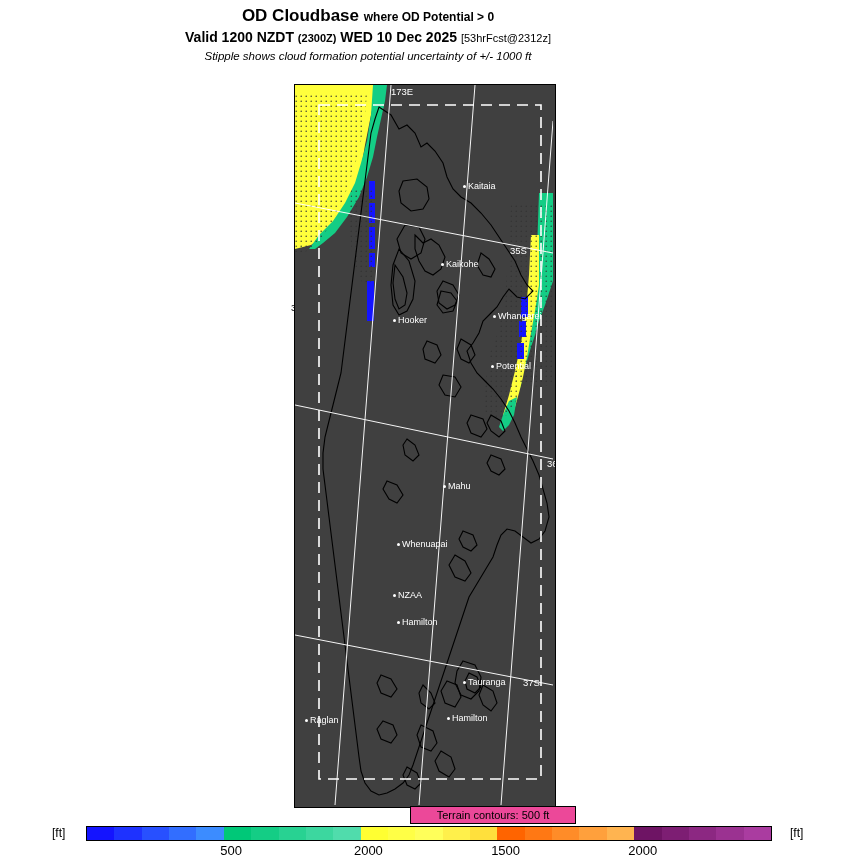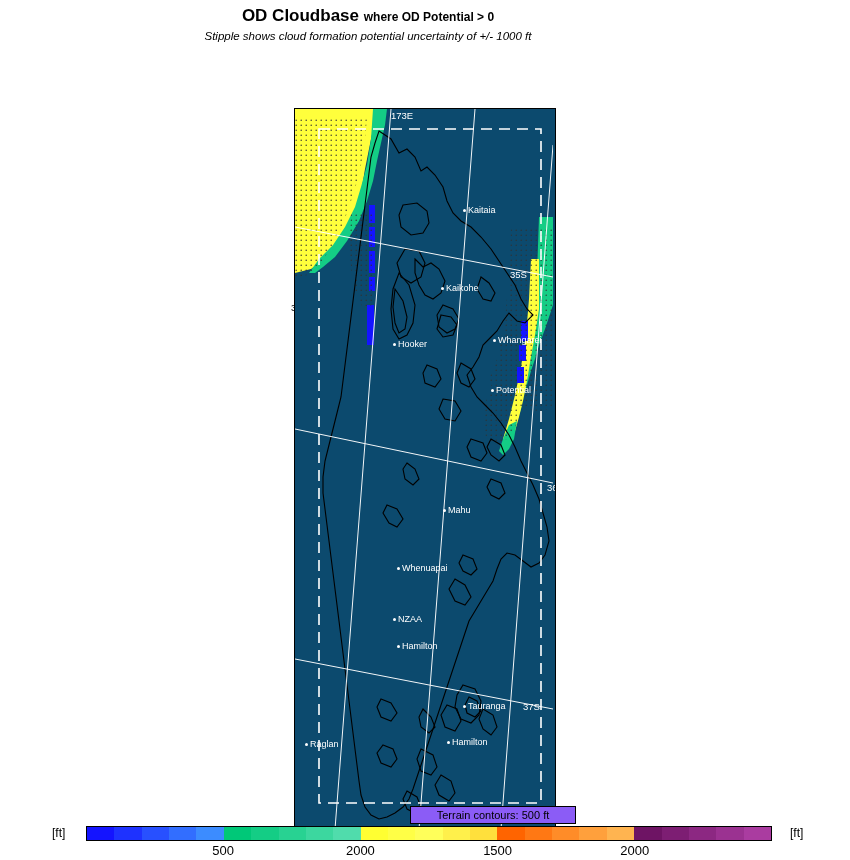--- a/index.html
+++ b/index.html
@@ -31,23 +31,22 @@
   .title-line2 .brack{font-size:11px;font-weight:normal;}
   .title-line3{
     font-size:11.5px;font-weight:normal;color:#000;
     margin-top:3px;line-height:14px;white-space:nowrap;font-style:italic;
   }
   
   #map-frame{
     position:absolute;
     left:294px;top:84px;width:260px;height:722px;
     border:1px solid #000;
-    background:#0c4a6e;
+    background:#404040;
     overflow:hidden;
-    margin-top:24px;
   }
   #map-inner{position:absolute;left:0;top:0;width:258px;height:720px;}
   .svg-layer{position:absolute;left:0;top:0;width:258px;height:720px;}
   
   .maplabel{
     position:absolute;font-size:9.5px;color:#fff;white-space:nowrap;
   }
   
   .place{
     position:absolute;font-size:9px;color:#fff;white-space:nowrap;
@@ -57,55 +56,61 @@
     border-radius:50%;margin-right:2px;vertical-align:middle;
   }
   
   .outlabel{
     position:absolute;font-size:9.5px;color:#000;white-space:nowrap;
   }
   
   #terrain-note{
     position:absolute;left:410px;top:806px;
     width:166px;height:18px;
-    background:#8b5cf6;border:1px solid #000;
+    background:#ec4899;border:1px solid #000;
     font-size:11px;color:#000;
     display:flex;align-items:center;justify-content:center;
     box-sizing:border-box;
   }
   
   #colorbar-wrap{
     position:absolute;left:0;top:826px;width:850px;height:34px;padding-left:14px;
   }
   #cb-left{
     position:absolute;left:52px;top:0px;font-size:12px;color:#000;
   }
   #cb-right{
     position:absolute;left:790px;top:0px;font-size:12px;color:#000;
   }
   #colorbar{
     position:absolute;left:86px;top:0px;width:686px;height:15px;
     border:1px solid #000;box-sizing:border-box;display:flex;
   }
   #colorbar .seg{height:100%;flex:1 1 auto;}
   #cb-ticks{
-    position:absolute;left:86px;top:15px;width:686px;height:15px;
+    position:absolute;left:94px;top:15px;width:686px;height:15px;
   }
   #cb-ticks .tick{
     position:absolute;top:2px;font-size:13px;color:#000;
     transform:translateX(-50%);
   }
 </style>
 </head>
 <body>
 
 <div id="title-block">
   <div class="title-line1">
     <span>OD Cloudbase</span>
     <span class="sub">where OD Potential &gt; 0</span>
+  </div>
+  <div class="title-line2">
+    <span>Valid 1200 NZDT</span>
+    <span class="paren">(2300Z)</span>
+    <span>WED 10 Dec 2025</span>
+    <span class="brack">[53hrFcst@2312z]</span>
   </div>
   <div class="title-line3">Stipple shows cloud formation potential uncertainty of +/- 1000 ft</div>
 </div>
 
 <div class="outlabel" style="left:291px;top:302px">36S</div>
 <div class="outlabel" style="left:322px;top:552px">37S</div>
 <div class="outlabel" style="left:296px;top:772px">38S</div>
 
 <div id="map-frame">
   <div id="map-inner">

